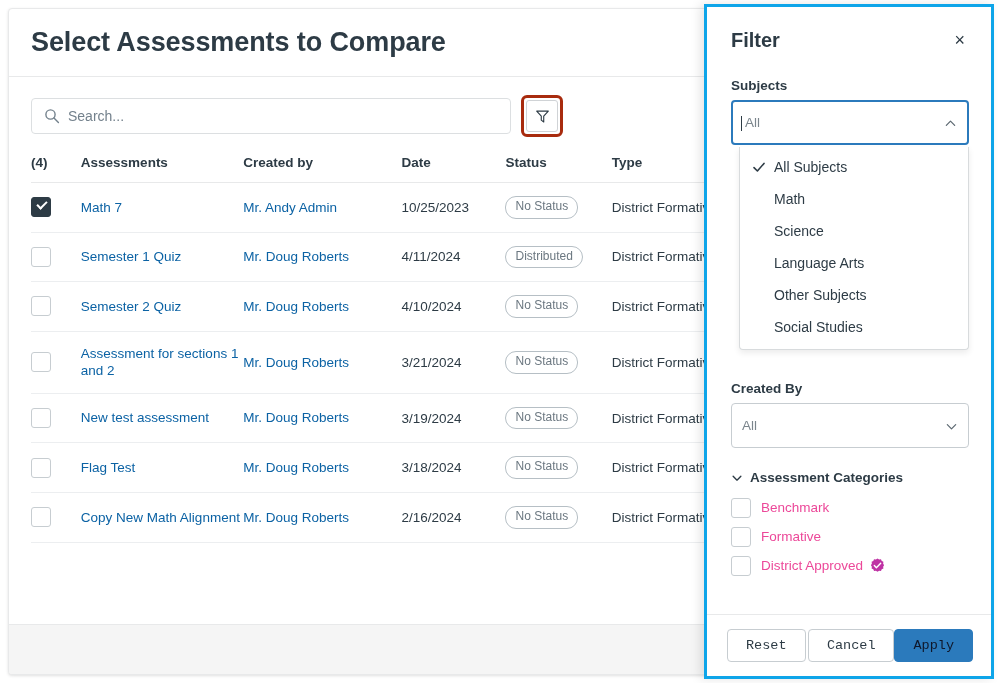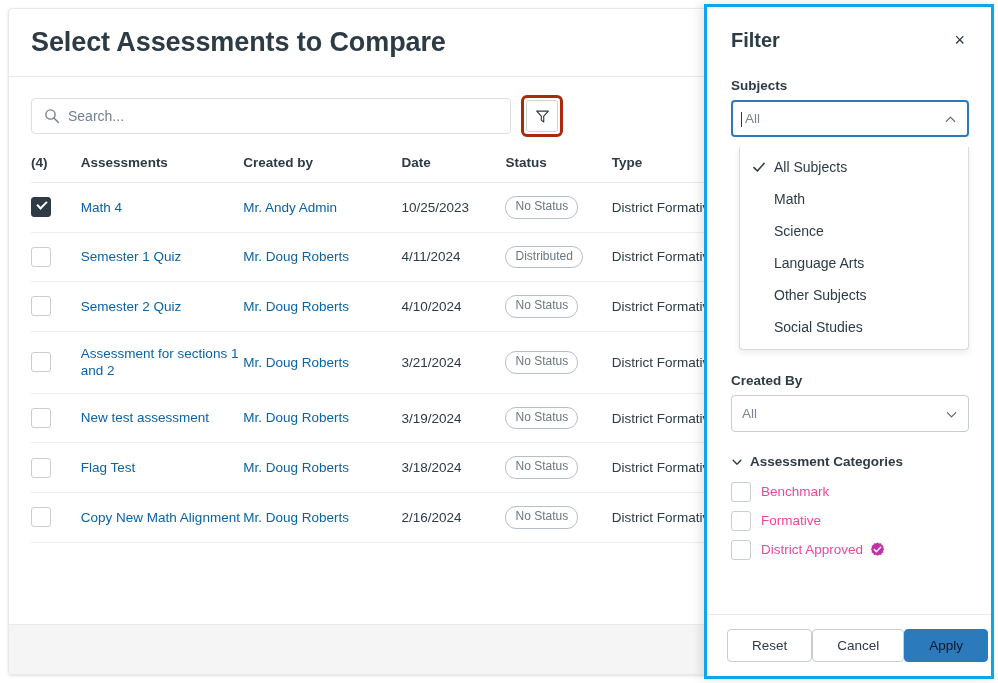--- a/index.html
+++ b/index.html
@@ -211,21 +211,21 @@
     position: relative;
     flex: 1 1 auto;
     padding: 26px 22px 0 24px;
   }
   .fp-label {
     font-size: 13.5px; font-weight: bold; color: #2d3b45;
     margin-bottom: 7px;
   }
   .combo {
     position: relative;
-    height: 37px;
+    height: 45px;
     border: 1px solid #c7cdd1;
     border-radius: 4px;
     background: #fff;
     display: flex; align-items: center;
     padding: 0 10px;
     cursor: pointer;
   }
   .combo.focused {
     border: 2px solid #2b7abc;
     border-radius: 4px;
@@ -298,24 +298,24 @@
   }
 
   .fp-foot {
     flex: none;
     height: 62px;
     border-top: 1px solid #e8e9ea;
     display: flex; align-items: center;
     padding: 0 18px 0 20px;
   }
   .btn {
-    font-family: Liberation Sans, sans-serif;
+    font-family: Liberation Mono, monospace;
     font-size: 13.5px;
     border-radius: 4px;
-    padding: 0 24px;
+    padding: 0 18px;
     height: 33px;
     cursor: pointer;
     line-height: 1;
   }
   .btn-secondary {
     background: #fff;
     border: 1px solid #c7cdd1;
     color: #2d3b45;
   }
   .btn-primary {
@@ -379,21 +379,21 @@
             <th>Created by</th>
             <th>Date</th>
             <th>Status</th>
             <th>Type</th>
             <th></th>
           </tr>
         </thead>
         <tbody>
             <tr>
               <td><span class="cb checked"></span></td>
-              <td><a class="link">Math 4</a></td>
+              <td><a class="link">Math 7</a></td>
               <td><a class="link">Mr. Andy Admin</a></td>
               <td>10/25/2023</td>
               <td><span class="badge">No Status</span></td>
               <td class="type-cell">District Formative</td>
               <td></td>
             </tr>
             <tr>
               <td><span class="cb"></span></td>
               <td><a class="link">Semester 1 Quiz</a></td>
               <td><a class="link">Mr. Doug Roberts</a></td>

